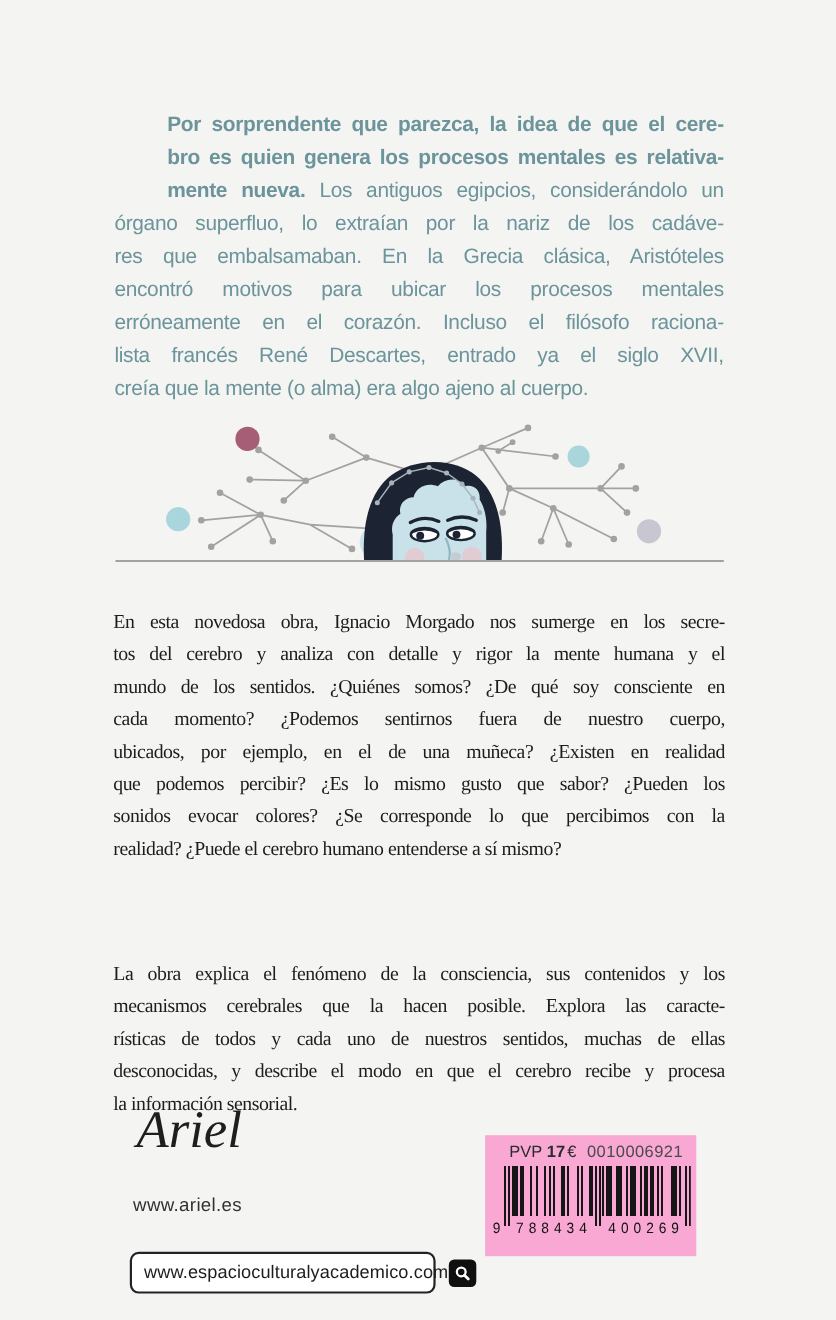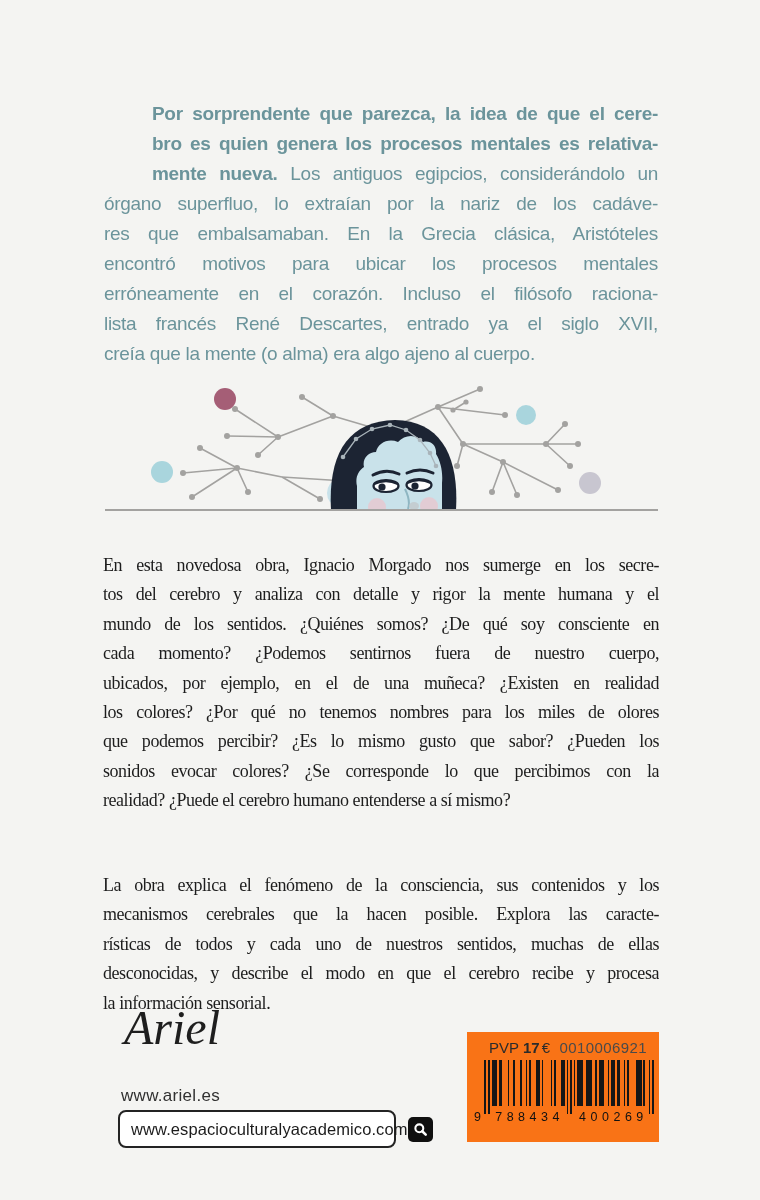--- a/index.html
+++ b/index.html
@@ -18,28 +18,28 @@
         font-family:"Liberation Serif",serif;font-size:18px;letter-spacing:-0.45px;}
   .desc .jline{height:29.4px;line-height:29.4px;}
   .p1{top:551px;}
   .p2{top:839px;margin-top:32px;}
   
   .illus{position:absolute;left:100px;top:383px;width:560px;height:132px;}
   
   .logo{position:absolute;left:124px;top:1004px;font-family:Liberation Serif, serif;
         font-style:italic;font-size:48px;color:#1e1e1e;line-height:1;}
   .purl{position:absolute;left:121px;top:1086px;font-size:17px;color:#313131;letter-spacing:0.3px;}
-  .searchbox{position:absolute;left:118px;top:1110px;width:278px;height:38px;background:#fff;
+  .searchbox{position:absolute;left:118px;top:1138px;width:278px;height:38px;background:#fff;
              border:2.5px solid #232323;border-radius:8px;display:flex;align-items:center;
              justify-content:space-between;padding:0 5px 0 11px;box-sizing:border-box;}
   .surl{font-size:16.5px;color:#1c1c1c;letter-spacing:0.1px;white-space:nowrap;}
   .sicon{width:25px;height:25px;background:#101010;border-radius:5px;flex:0 0 auto;
          display:flex;align-items:center;justify-content:center;}
   
-  .bcbox{position:absolute;left:467px;top:1032px;width:192px;height:110px;background:#f97316;}
+  .bcbox{position:absolute;left:441px;top:1032px;width:192px;height:110px;background:#f9a8d4;}
   .bcrow{display:flex;justify-content:space-between;align-items:baseline;
          padding:7px 12px 0 22px;font-size:15px;color:#2b2b2b;}
   .price b{font-weight:bold;margin:0 2px 0 4px;}
   .code{color:#4a4a4a;letter-spacing:0.4px;text-align:center;}
   .bc{display:block;margin:4px auto 0;width:182px;height:62px;}
   .bc rect{fill:#161616;}
   .bcd{font-family:"Liberation Sans",sans-serif;font-size:7px;fill:#111;}
 </style>
 </head>
 <body>
@@ -154,21 +154,20 @@
 
     <line x1="5" y1="127" x2="558" y2="127" stroke-width="2" stroke="#a3a2a0"></line>
   </svg>
 
   <section class="desc p1">
       <div class="jline">En esta novedosa obra, Ignacio Morgado nos sumerge en los secre-</div>
       <div class="jline">tos del cerebro y analiza con detalle y rigor la mente humana y el</div>
       <div class="jline">mundo de los sentidos. ¿Quiénes somos? ¿De qué soy consciente en</div>
       <div class="jline">cada momento? ¿Podemos sentirnos fuera de nuestro cuerpo,</div>
       <div class="jline">ubicados, por ejemplo, en el de una muñeca? ¿Existen en realidad</div>
-      <div class="jline">los colores? ¿Por qué no tenemos nombres para los miles de olores</div>
       <div class="jline">que podemos percibir? ¿Es lo mismo gusto que sabor? ¿Pueden los</div>
       <div class="jline">sonidos evocar colores? ¿Se corresponde lo que percibimos con la</div>
       <div class="jline">realidad? ¿Puede el cerebro humano entenderse a sí mismo?</div>
     </section>
   <section class="desc p2">
       <div class="jline">La obra explica el fenómeno de la consciencia, sus contenidos y los</div>
       <div class="jline">mecanismos cerebrales que la hacen posible. Explora las caracte-</div>
       <div class="jline">rísticas de todos y cada uno de nuestros sentidos, muchas de ellas</div>
       <div class="jline">desconocidas, y describe el modo en que el cerebro recibe y procesa</div>
       <div class="jline">la información sensorial.</div>

